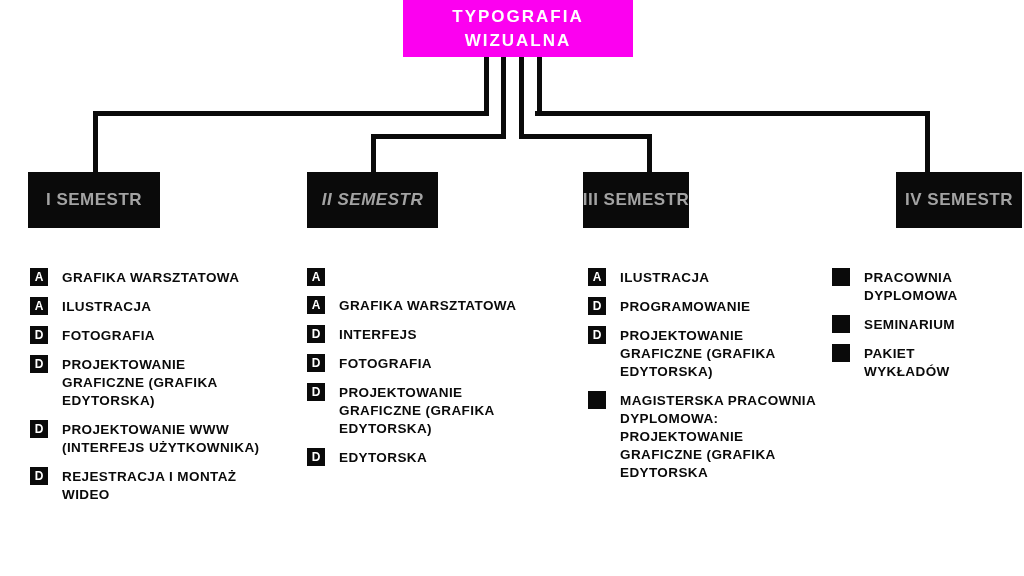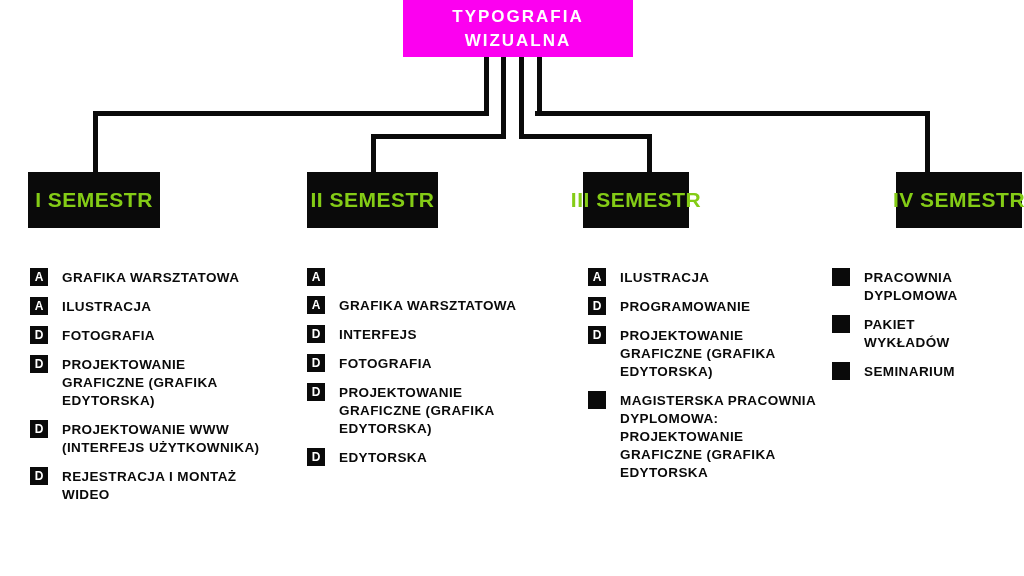--- a/index.html
+++ b/index.html
@@ -32,25 +32,25 @@
   .d2{left:371px;top:134px;width:5px;height:38px;}
   .d3{left:647px;top:134px;width:5px;height:38px;}
   .d4{left:925px;top:111px;width:5px;height:61px;}
 
   
   .sem-box{
     position:absolute;top:172px;height:56px;background:#0a0a0a;
     display:flex;align-items:center;justify-content:center;
   }
   .pos-box-0{left:28px; width:132px;}
-  .pos-box-1{left:307px;width:131px;}
+  .pos-box-1{left:307px;width:131px;font-style:italic;}
   .pos-box-2{left:583px;width:106px;}
   .pos-box-3{left:875px;width:126px;margin-left:21px;}
   .sem-label{
-    color:#84cc16;font-weight:bold;font-size:21px;letter-spacing:0.5px;white-space:nowrap;
+    color:#a3a3a3;font-weight:bold;font-size:17px;letter-spacing:0.5px;white-space:nowrap;
   }
 
   
   .sem-list{position:absolute;top:268px;}
   .pos-list-0{left:30px; width:252px;}
   .pos-list-1{left:307px;width:252px;}
   .pos-list-2{left:588px;width:252px;}
   .pos-list-3{left:832px;width:158px;}
   .course-item{display:flex;align-items:flex-start;margin-bottom:10px;}
   .badge{
@@ -183,21 +183,21 @@
     <div class="sem-label">IV SEMESTR</div>
   </div>
   <div class="sem-list pos-list-3">
       <div class="course-item">
         <span class="badge"></span>
         <span class="course-label">PRACOWNIA
 DYPLOMOWA</span>
       </div>
       <div class="course-item">
         <span class="badge"></span>
+        <span class="course-label">SEMINARIUM</span>
+      </div>
+      <div class="course-item">
+        <span class="badge"></span>
         <span class="course-label">PAKIET
 WYKŁADÓW</span>
       </div>
-      <div class="course-item">
-        <span class="badge"></span>
-        <span class="course-label">SEMINARIUM</span>
-      </div>
     </div>
 </div>
 
 </body></html>

